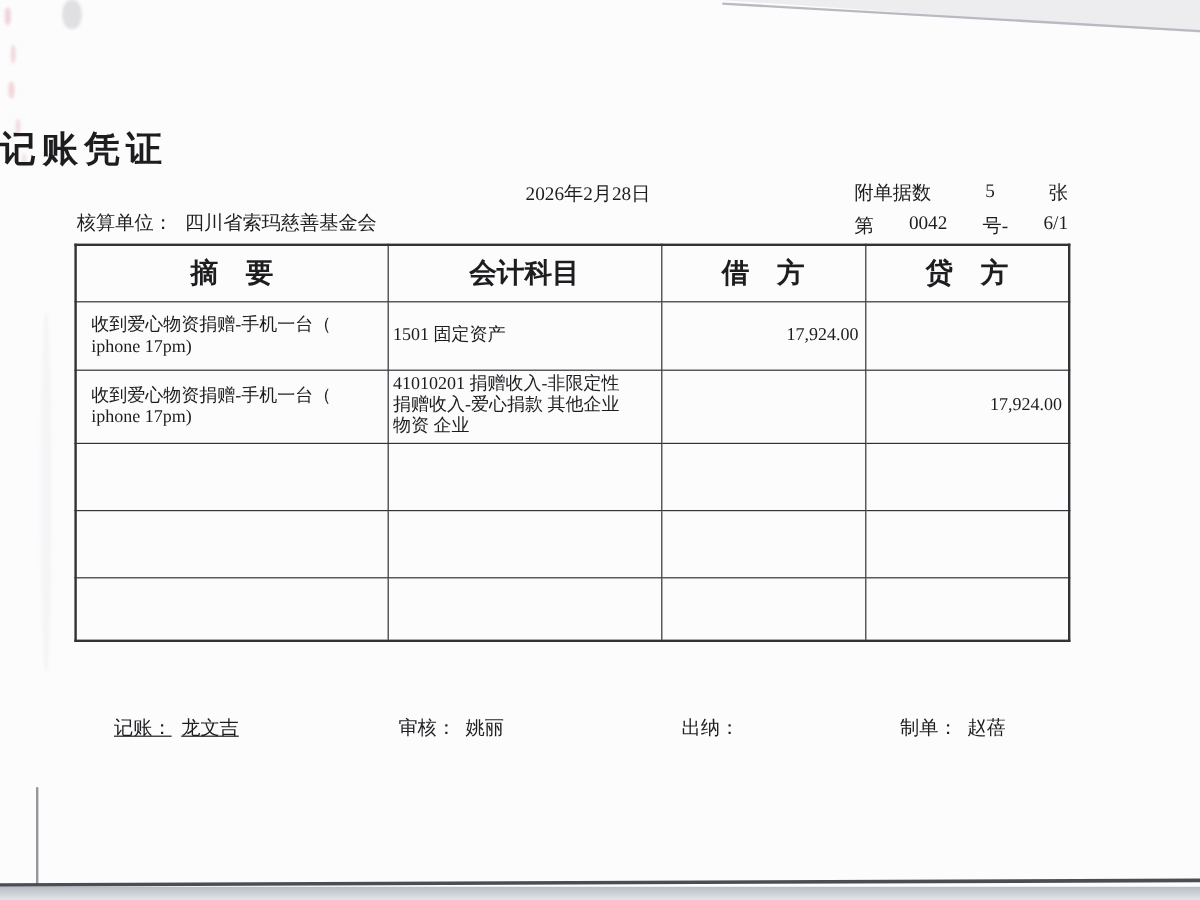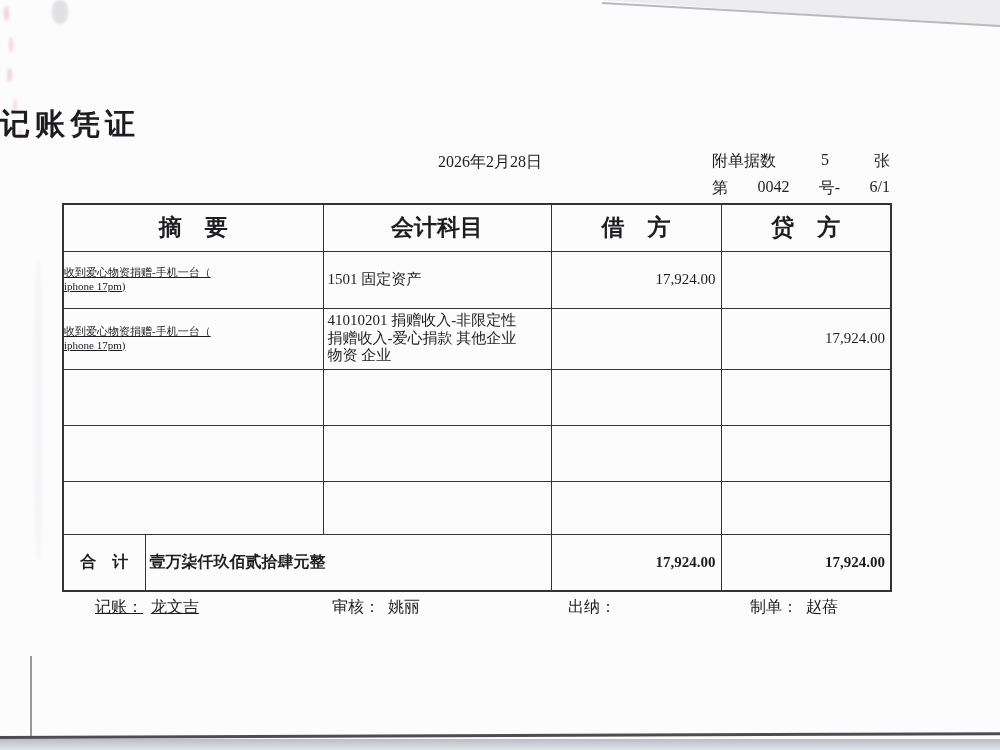--- a/index.html
+++ b/index.html
@@ -40,22 +40,22 @@
   
   table.vtable{
     position:absolute;left:62px;top:203px;width:828px;
     border-collapse:collapse;table-layout:fixed;
     border:2px solid #323237;
   }
   .vtable td,.vtable th{border:1.5px solid #323237;overflow:hidden;}
   .vtable th{font-size:23px;font-weight:bold;text-align:center;vertical-align:middle;}
   tr.r-head{height:47px;} tr.r1{height:57px;} tr.r2{height:61px;}
   tr.r3{height:56px;} tr.r4{height:56px;} tr.r5{height:53px;} tr.r-total{height:57px;}
-  td.summary{font-size:11px;line-height:1.2;padding:2px 2px 2px 0;
-    vertical-align:middle;white-space:pre-line;text-decoration:underline;}
+  td.summary{font-size:15px;line-height:1.2;padding:2px 2px 2px 12px;
+    vertical-align:middle;white-space:pre-line;}
   td.account{font-size:15px;line-height:1.18;padding:2px 2px 2px 4px;
     vertical-align:middle;white-space:pre-line;}
   td.amount{font-size:15px;text-align:right;padding-right:5px;vertical-align:middle;}
   td.total-label{font-size:16px;font-weight:bold;text-align:center;vertical-align:middle;}
   td.words{font-size:16px;font-weight:bold;padding-left:4px;vertical-align:middle;}
   td.bold{font-weight:bold;}
   
   .sig-row{position:absolute;left:0;top:597px;width:1000px;height:22px;font-size:16px;}
   .sig{position:absolute;top:0;white-space:nowrap;}
   .sig .val{margin-left:8px;}
@@ -79,20 +79,23 @@
   <div class="title-wrap">
     <span class="title">记账凭证</span>
   </div>
   <div class="date-wrap">
     <span class="vdate">2026年2月28日</span>
   </div>
   <div class="attach-line">
     <span>附单据数</span>
     <span>5</span>
     <span>张</span>
+  </div>
+  <div class="unit-line">
+    <span>核算单位：</span><span class="val">四川省索玛慈善基金会</span>
   </div>
   <div class="no-line">
     <span>第</span>
     <span>0042</span>
     <span>号-</span>
     <span>6/1</span>
   </div>
 
   <table class="vtable">
     <colgroup>
@@ -136,26 +139,20 @@
       <td class="account"></td>
       <td class="amount"></td>
       <td class="amount"></td>
     </tr>
     <tr class="r5">
       <td colspan="2" class="summary"></td>
       <td class="account"></td>
       <td class="amount"></td>
       <td class="amount"></td>
     </tr>
-    <tr class="r-total">
-      <td class="total-label">合　计</td>
-      <td colspan="2" class="words">壹万柒仟玖佰贰拾肆元整</td>
-      <td class="amount bold">17,924.00</td>
-      <td class="amount bold">17,924.00</td>
-    </tr>
   </tbody>
     </table>
 
   <div class="sig-row">
     <span class="sig sig-book">
       <span>记账：</span><span class="val">龙文吉</span>
     </span>
     <span class="sig sig-review">
       <span>审核：</span><span class="val">姚丽</span>
     </span>

